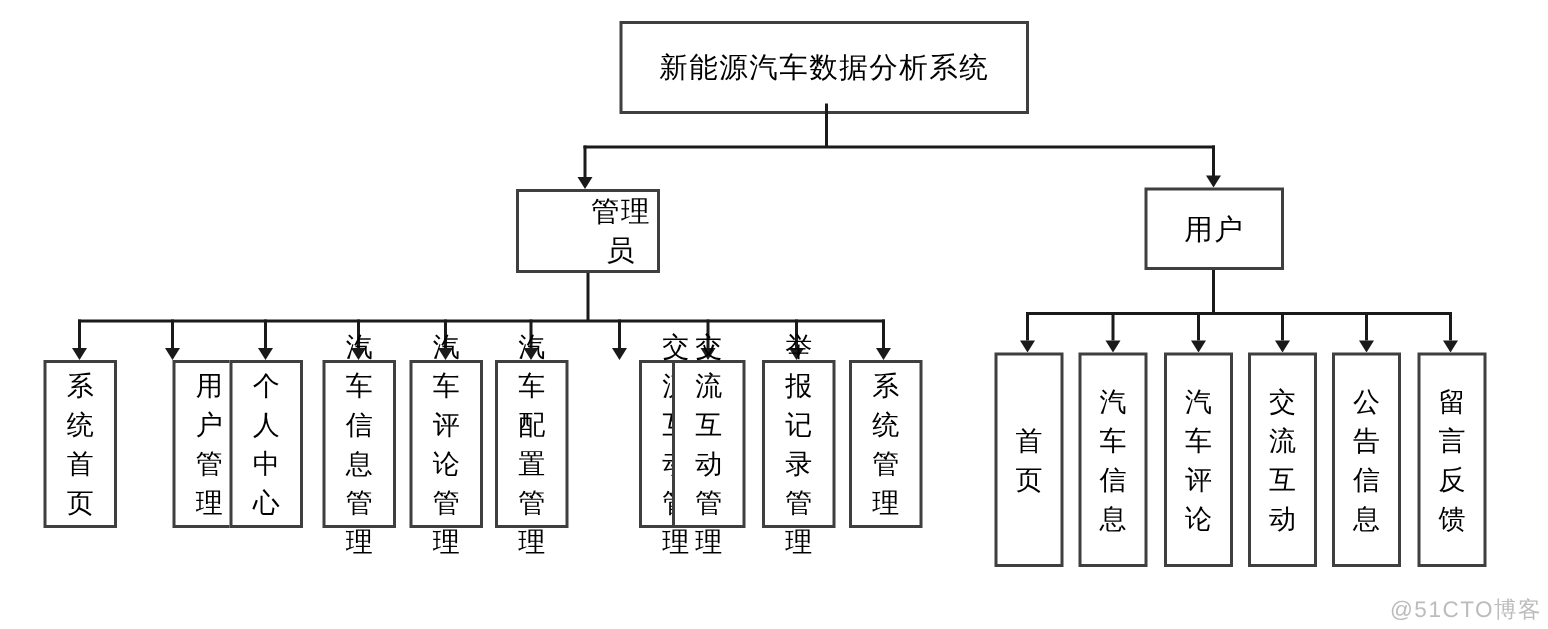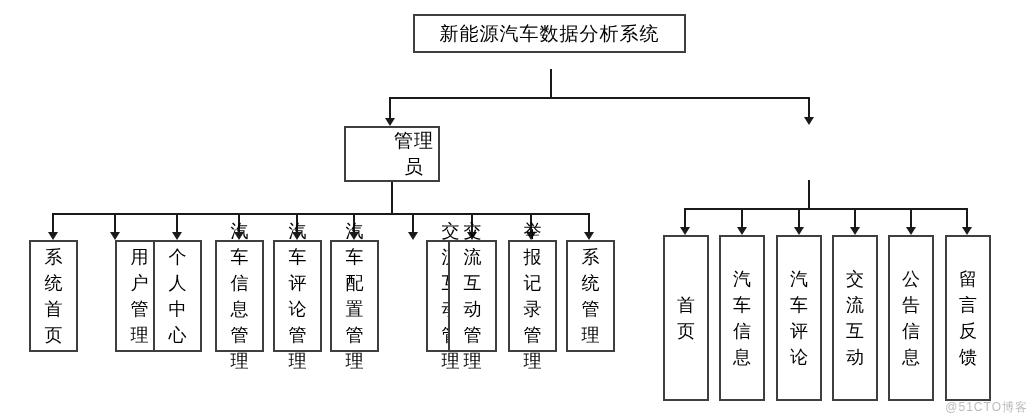--- a/index.html
+++ b/index.html
@@ -17,54 +17,57 @@
   }
   .hline,.vline{position:absolute;background:#1a1a1a;}
   .hline{height:2px;}
   .vline{width:2px;}
   .arrow{
     position:absolute;width:0;height:0;
     border-left:5px solid transparent;border-right:5px solid transparent;
     border-top:8px solid #1a1a1a;
   }
   .watermark{
-    position:absolute;right:4px;bottom:3px;font-size:12px;color:#bcbcbc;
+    position:absolute;right:4px;bottom:3px;font-size:15px;color:#bcbcbc;
     letter-spacing:1px;
     text-align:center;
   }
   
-  .box-root {left:413px;top:14px; width:273px;height:39px;}
+  .box-root {left:413px;top:14px; width:273px;height:62px;}
   .box-admin{left:344px;top:126px;width:96px; height:56px;padding-left:44px;}
   .box-user {left:763px;top:125px;width:93px; height:55px;}
   
   .l0{left:29px;} .l1{left:91px;margin-left:24px;} .l2{left:153px;} .l3{left:215px;} .l4{left:273px;}
   .l5{left:330px;} .l6{left:389px;margin-left:37px;} .l7{left:448px;} .l8{left:508px;} .l9{left:566px;}
   .lleaf{top:240px;width:49px;height:112px;}
   
   .r0{left:663px;} .r1{left:719px;} .r2{left:776px;} .r3{left:832px;} .r4{left:888px;} .r5{left:945px;}
-  .rleaf{top:235px;width:46px;height:166px;}
+  .rleaf{top:235px;width:46px;height:143px;}
 </style>
 </head>
 <body>
 
 <div class="canvas">
 
   <div class="node main box-root">
     <span>新能源汽车数据分析系统</span>
   </div>
 
   <div class="vline" style="left:550px;top:69px;height:29px;"></div>
   <div class="hline" style="left:389px;top:97px;width:421px;"></div>
   <div class="vline" style="left:389px;top:97px;height:22px;"></div>
   <div class="arrow" style="left:385px;top:118px;"></div>
   <div class="vline" style="left:808px;top:97px;height:21px;"></div>
   <div class="arrow" style="left:804px;top:117px;"></div>
 
   <div class="node main box-admin">
     <span>管理员</span>
+  </div>
+  <div class="node main box-user">
+    <span>用户</span>
   </div>
 
   <div class="vline" style="left:391px;top:182px;height:32px;"></div>
   <div class="hline" style="left:52px;top:213px;width:538px;"></div>
   <div class="vline" style="left:52px;top:213px;height:19px;"></div>
   <div class="arrow" style="left:48px;top:232px;"></div>
   <div class="vline" style="left:114px;top:213px;height:19px;"></div>
   <div class="arrow" style="left:110px;top:232px;"></div>
   <div class="vline" style="left:176px;top:213px;height:19px;"></div>
   <div class="arrow" style="left:172px;top:232px;"></div>

